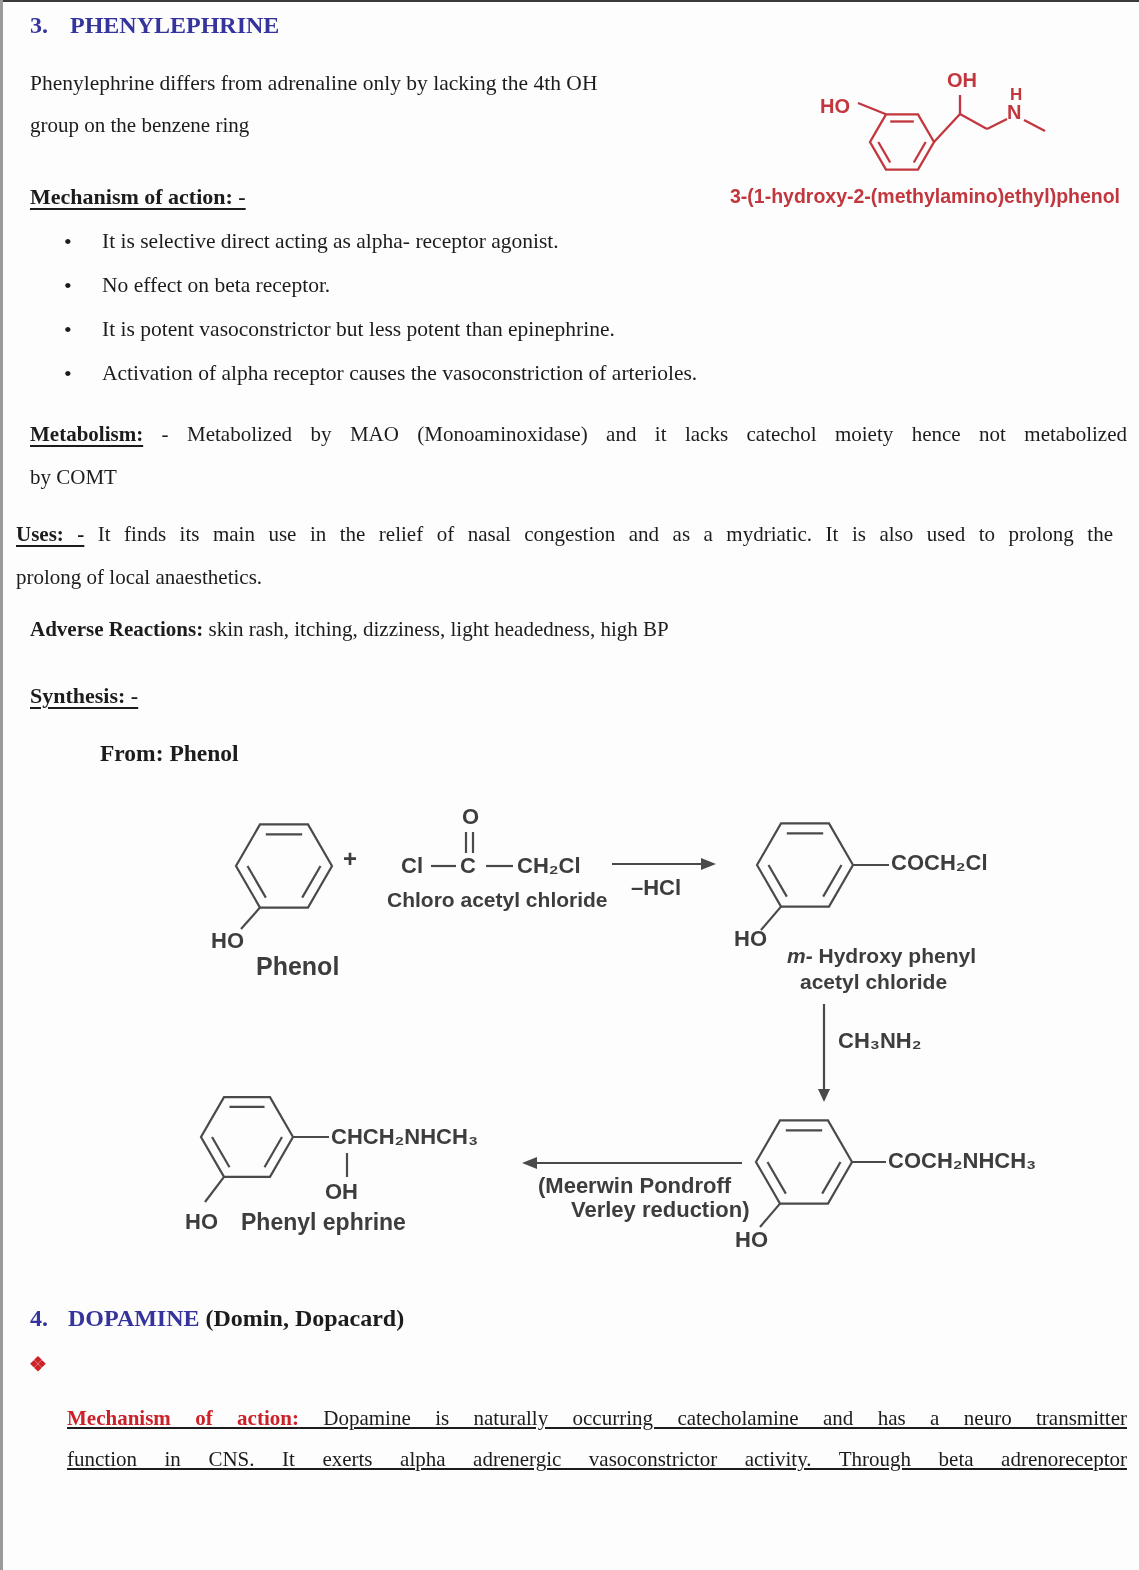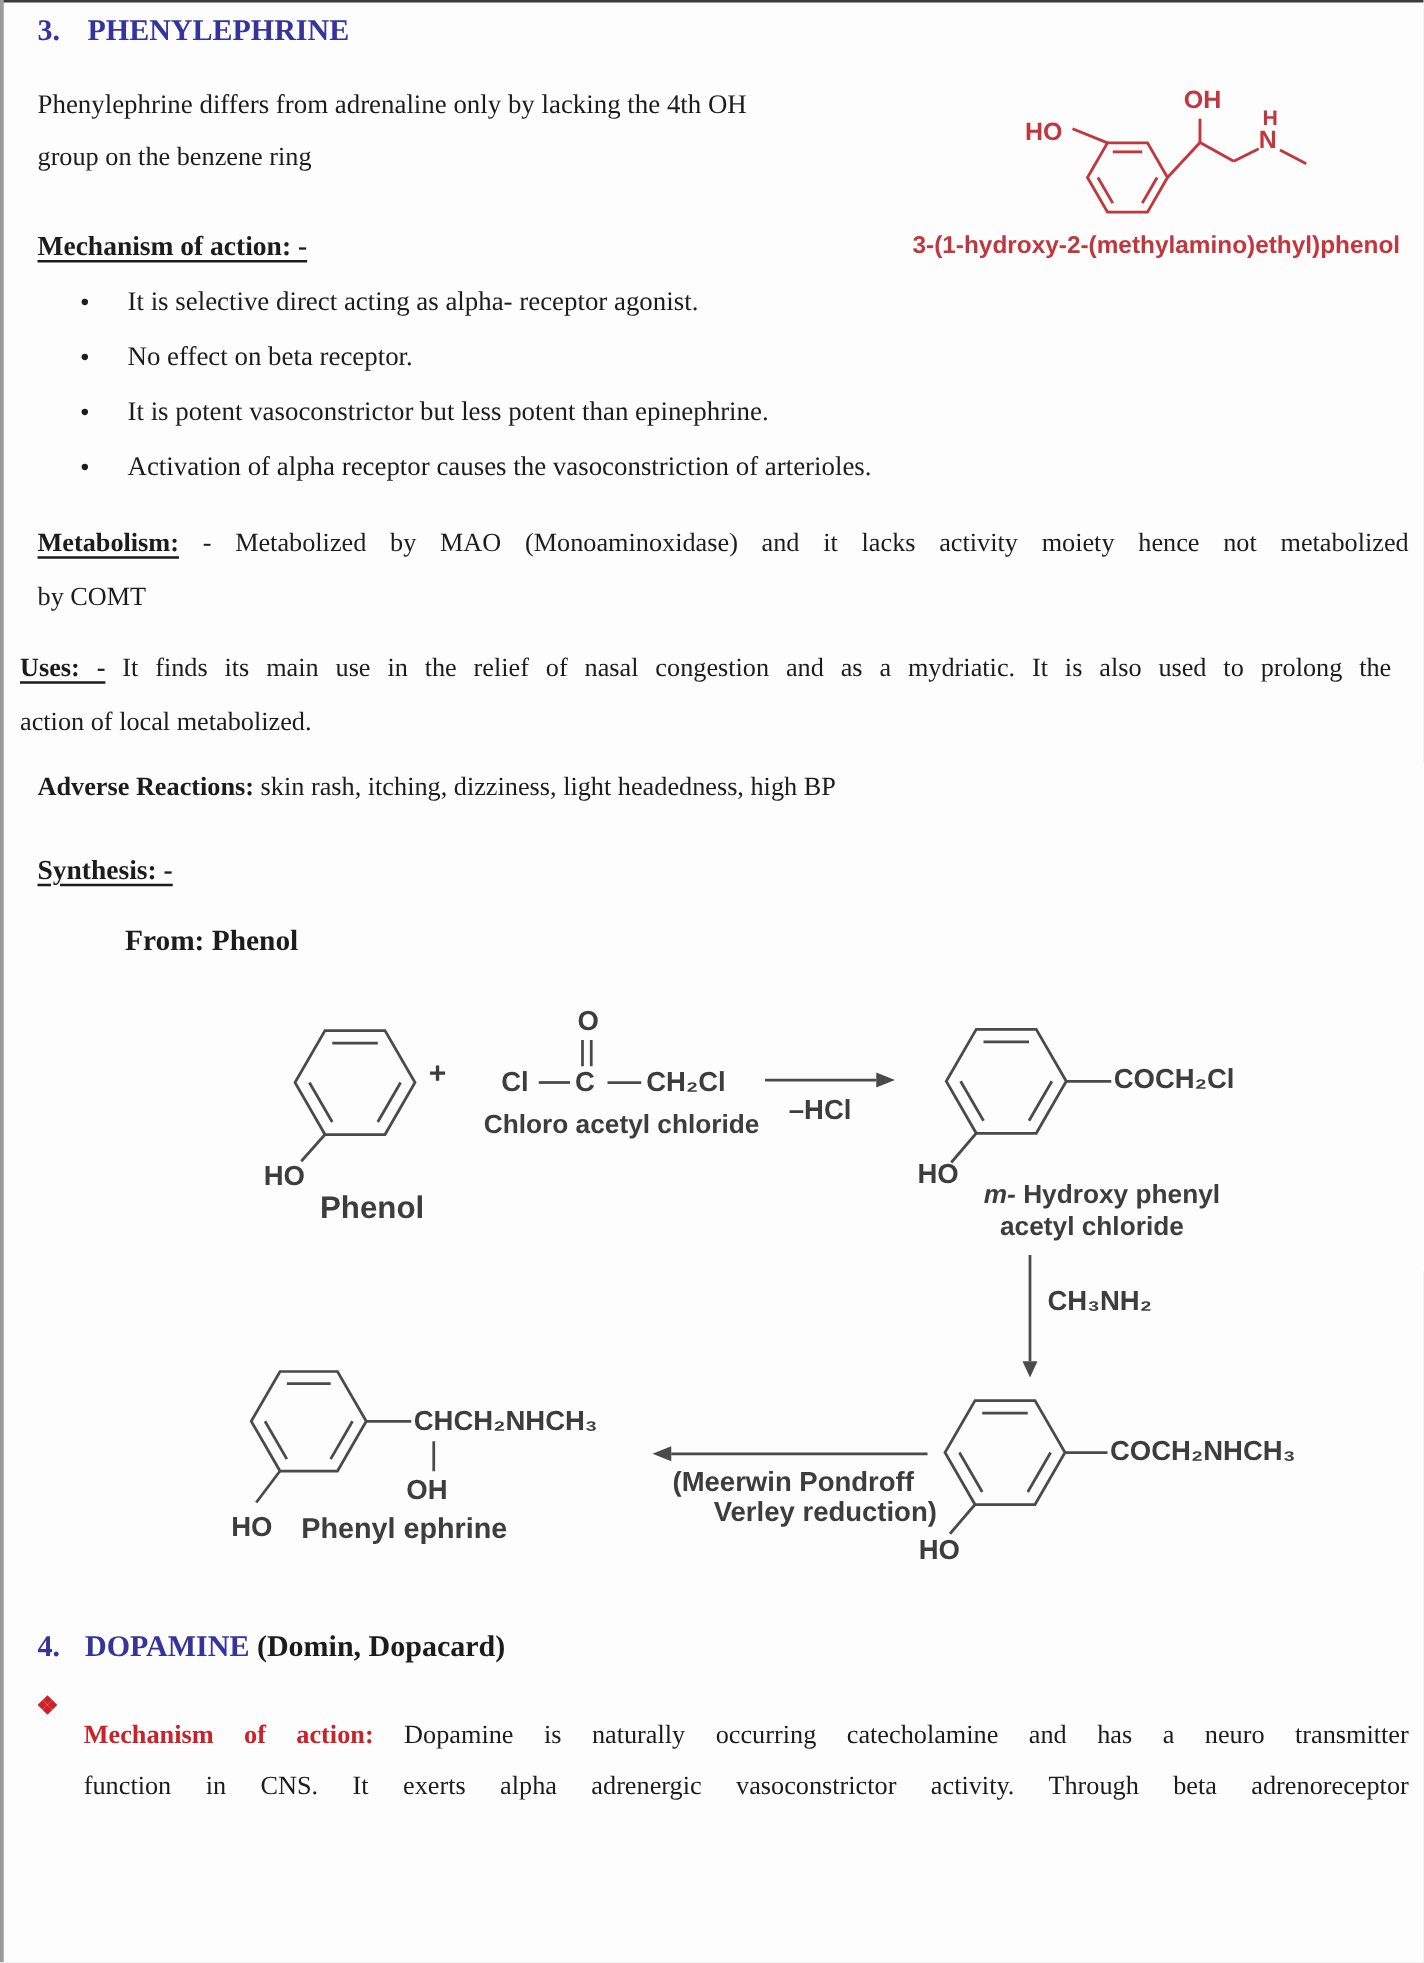--- a/index.html
+++ b/index.html
@@ -64,27 +64,27 @@
   <div class="abs chem red" style="left:730px;top:187px;font-size:19.5px;">3-(1-hydroxy-2-(methylamino)ethyl)phenol</div>
 
   <ul class="bullets abs" style="left:58px;top:227px;width:1020px;">
     <li><span class="dot">•</span><span>It is selective direct acting as alpha- receptor agonist.</span></li>
     <li><span class="dot">•</span><span>No effect on beta receptor.</span></li>
     <li><span class="dot">•</span><span>It is potent vasoconstrictor but less potent than epinephrine.</span></li>
     <li><span class="dot">•</span><span>Activation of alpha receptor causes the vasoconstriction of arterioles.</span></li>
   </ul>
 
   <div class="abs para" style="left:30px;top:413px;width:1097px;">
-    <div class="ln jl"><span class="blab">Metabolism:</span><span> - Metabolized by MAO (Monoaminoxidase) and it lacks activity moiety hence not metabolized</span></div>
+    <div class="ln jl"><span class="blab">Metabolism:</span><span> - Metabolized by MAO (Monoaminoxidase) and it lacks catechol moiety hence not metabolized</span></div>
     <div class="ln">by COMT</div>
   </div>
 
   <div class="abs para" style="left:16px;top:513px;width:1097px;">
     <div class="ln jl"><span class="blab">Uses: -</span><span> It finds its main use in the relief of nasal congestion and as a mydriatic. It is also used to prolong the</span></div>
-    <div class="ln">action of local metabolized.</div>
+    <div class="ln">prolong of local anaesthetics.</div>
   </div>
 
   <div class="abs para" style="left:30px;top:617px;width:1097px;">
     <span class="bold">Adverse Reactions:</span><span> skin rash, itching, dizziness, light headedness, high BP</span>
   </div>
 
   <div class="abs blab" style="left:30px;top:671px;font-size:22px;white-space:nowrap;">Synthesis: -</div>
 
   <div class="abs bold" style="left:100px;top:740px;font-size:23.5px;white-space:nowrap;">From: Phenol</div>
 
@@ -158,18 +158,18 @@
   <div class="abs chem" style="left:331px;top:1126px;">CHCH₂NHCH₃</div>
   <div class="abs chem" style="left:325px;top:1181px;">OH</div>
   <div class="abs chem" style="left:185px;top:1211px;">HO</div>
   <div class="abs chem" style="left:241px;top:1211px;font-size:23px;">Phenyl ephrine</div>
 
   <div class="abs" style="left:30px;top:1305px;font-size:24px;font-weight:bold;white-space:nowrap;">
     <span class="h-blue">4.</span><span style="display:inline-block;width:20px;"></span><span class="h-blue">DOPAMINE</span><span> (Domin, Dopacard)</span>
   </div>
 
   <div class="abs redlbl" style="left:29px;top:1352px;font-size:20px;">❖</div>
-  <div class="abs para" style="left:67px;top:1367px;width:1060px;">
+  <div class="abs para" style="left:67px;top:1398px;width:1060px;text-decoration:underline;">
     <div class="jl" style="line-height:41px;"><span class="redlbl">Mechanism of action:</span><span> Dopamine is naturally occurring catecholamine and has a neuro transmitter</span></div>
     <div class="jl" style="line-height:41px;">function in CNS. It exerts alpha adrenergic vasoconstrictor activity. Through beta adrenoreceptor</div>
   </div>
 
 </div>
 
 </body></html>

